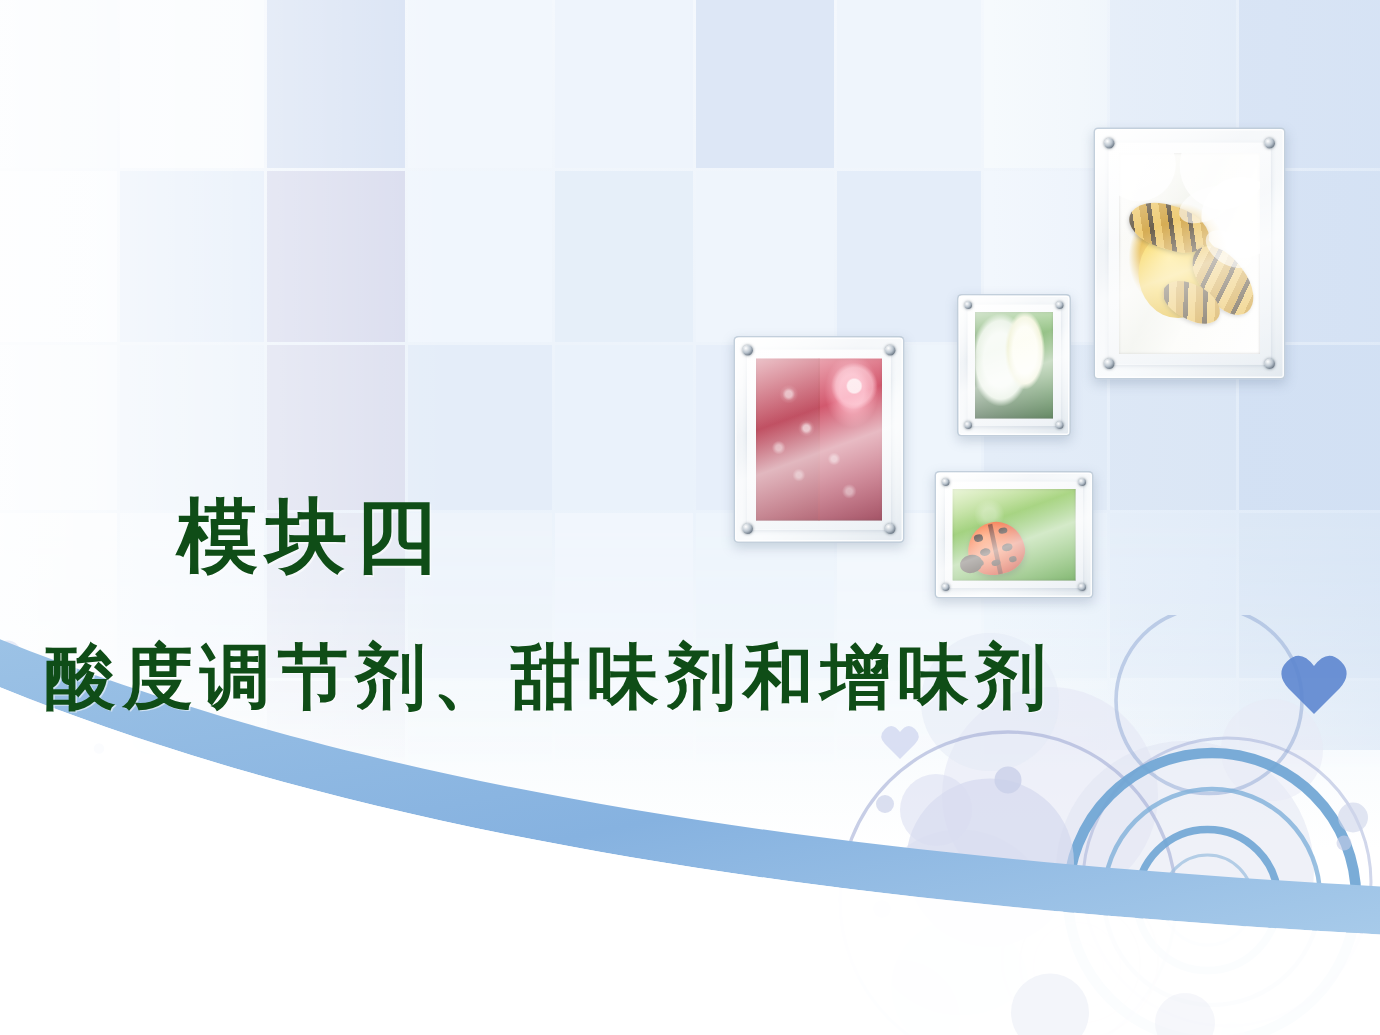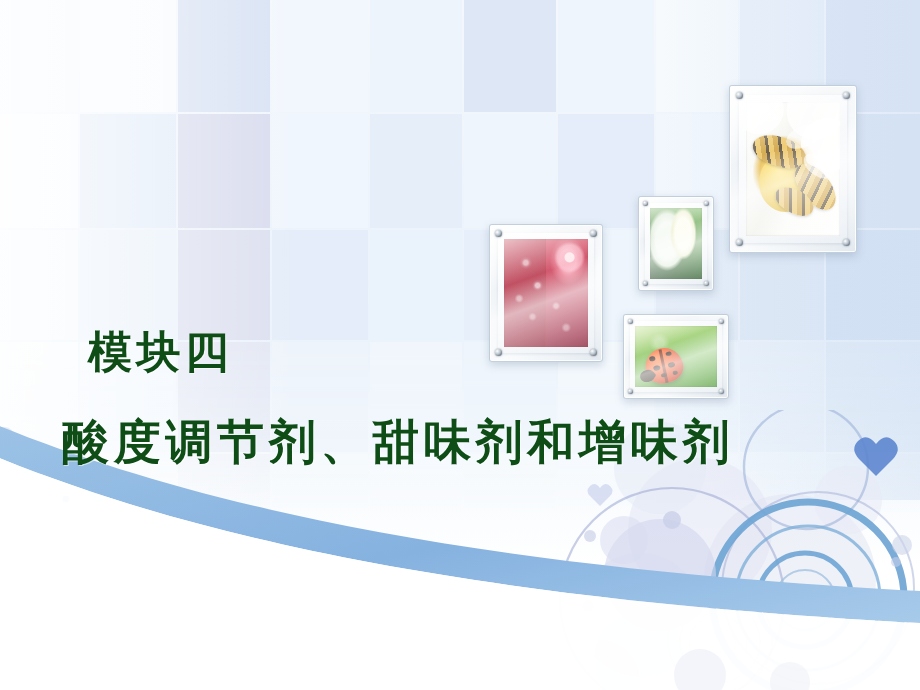--- a/index.html
+++ b/index.html
@@ -121,22 +121,22 @@
   
   .title-block{position:absolute;left:0;top:330px;width:920px;}
   .title-line{
     color:#0f4d17;
     font-family:"DejaVu Serif","Liberation Serif",serif;
     font-weight:700;
     letter-spacing:.10em;
     white-space:nowrap;
     text-shadow:1px 1px 0 rgba(255,255,255,.55);
   }
-  .title-main{font-size:44px;line-height:1;padding-left:88px;}
-  .title-sub{font-size:47px;line-height:1;padding-left:62px;margin-top:44px;}
+  .title-main{font-size:54px;line-height:1;padding-left:118px;}
+  .title-sub{font-size:47px;line-height:1;padding-left:30px;margin-top:44px;}
 </style>
 </head>
 <body>
 
 <div id="slide">
 
   <div class="bg-base"></div>
 
   <div class="grid-layer">
 

